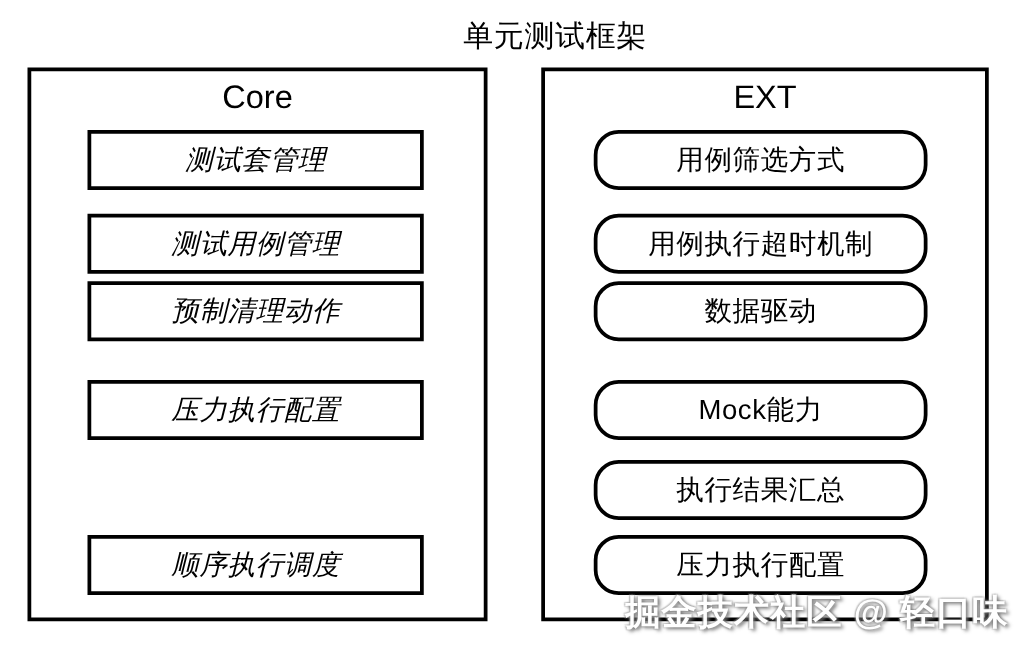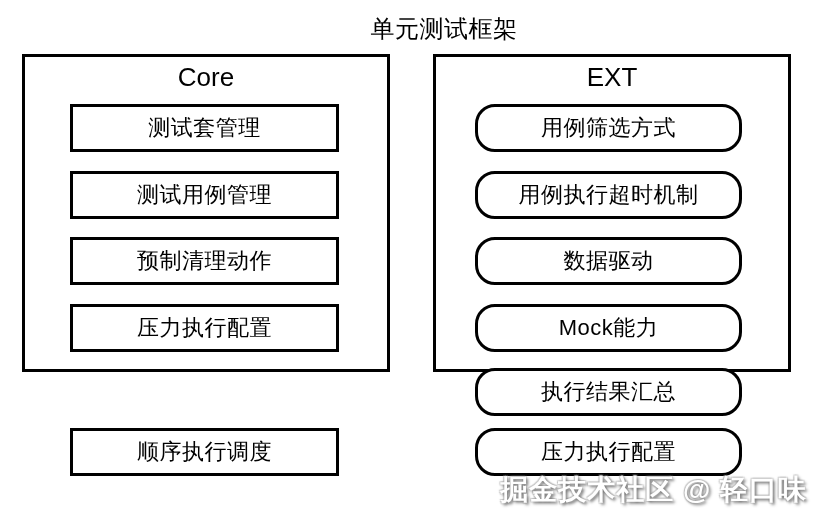--- a/index.html
+++ b/index.html
@@ -22,21 +22,21 @@
     width: 820px;
     text-align: center;
     font-size: 24px;
     color: #000000;
     letter-spacing: 0.5px;
     margin-left: 34px;
   }
   .panel {
     position: absolute;
     top: 54px;
-    height: 318px;
+    height: 443px;
     border: 3px solid #000000;
     box-sizing: border-box;
     background: #ffffff;
     padding-left: 43px;
   }
   .panel-core {
     left: 22px;
     width: 368px;
   }
   .panel-ext {
@@ -58,25 +58,25 @@
     border: 3px solid #000000;
     box-sizing: border-box;
     background: #ffffff;
     display: flex;
     align-items: center;
     justify-content: center;
     font-size: 22px;
     color: #000000;
     letter-spacing: 0.5px;
   }
-  .panel-core .node { left: 45px; width: 269px; }
+  .panel-core .node { left: 45px; width: 269px; font-style: italic; }
   .panel-ext  .node { left: 39px; width: 267px; border-radius: 20px; }
   .n1 { top: 47px; }
   .n2 { top: 114px; }
-  .n3 { top: 180px; text-align: center; }
+  .n3 { top: 168px; text-align: center; }
   .n4 { top: 247px; }
   .n5 { top: 311px; }
   .n6 { top: 371px; }
   .watermark {
     position: absolute;
     top: 471px;
     right: 13px;
     font-size: 28px;
     font-weight: bold;
     color: #ffffff;

